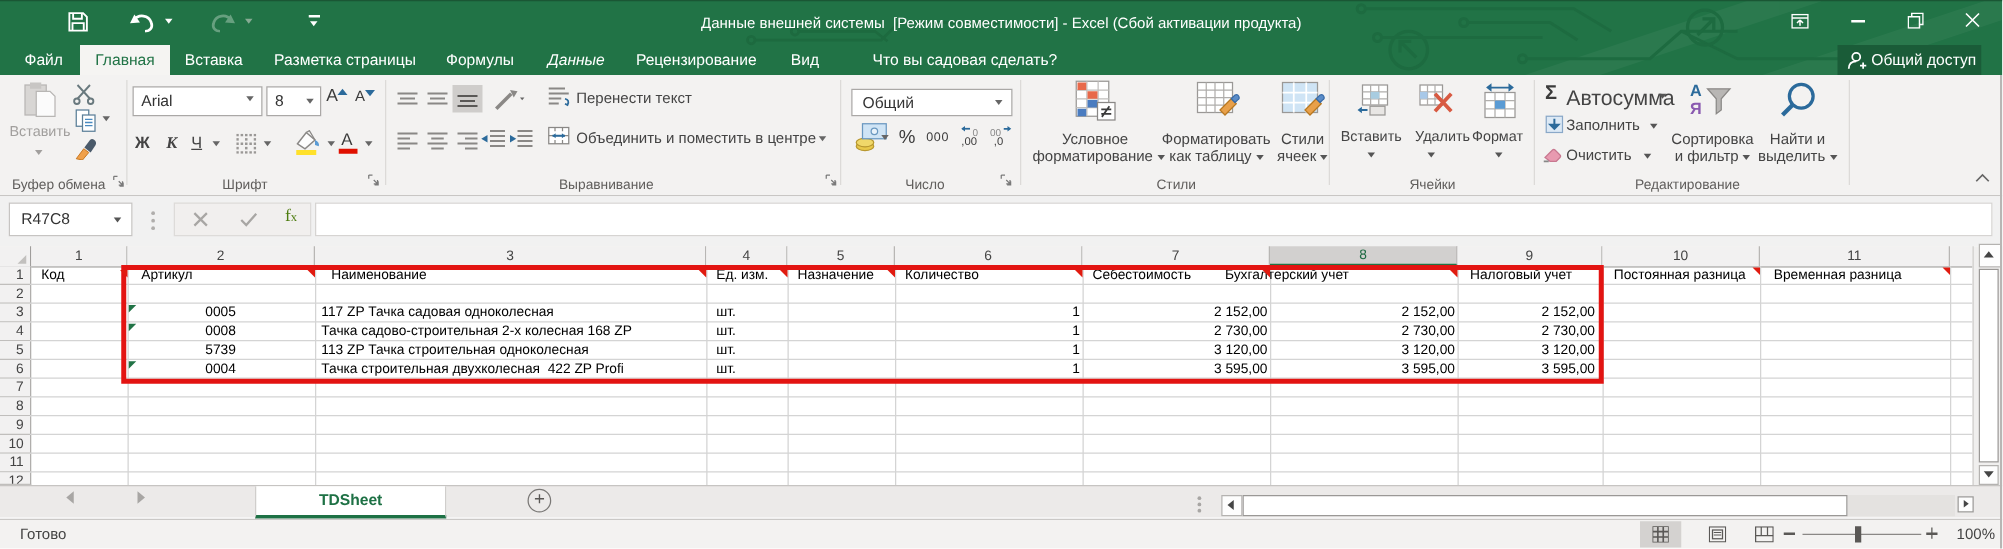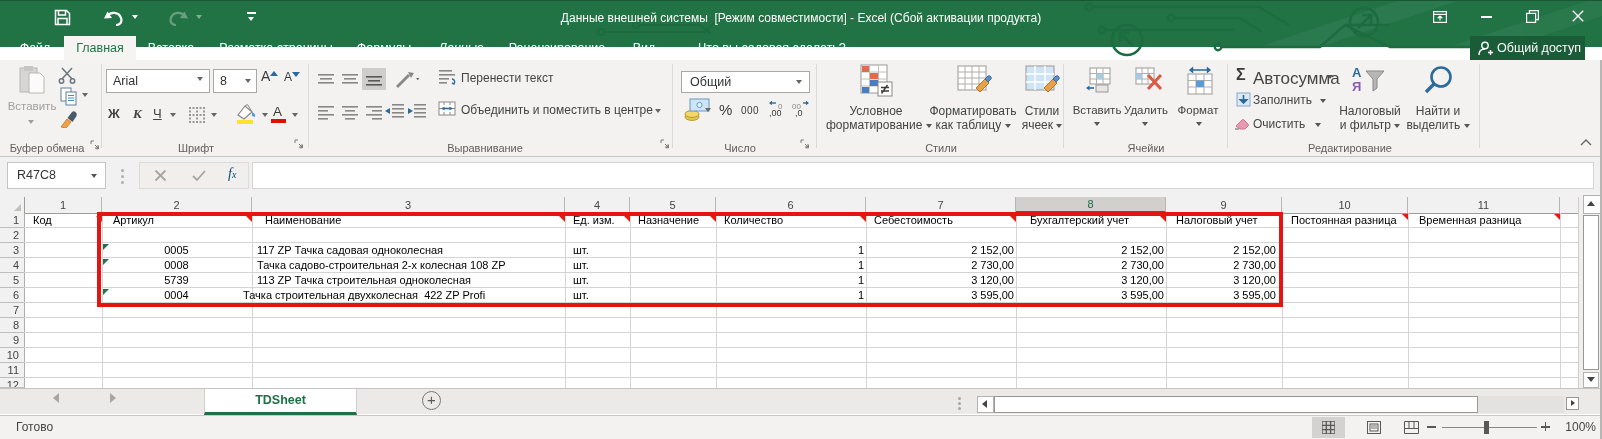--- a/index.html
+++ b/index.html
@@ -1,20 +1,20 @@
 <!DOCTYPE html>
 <html><head>
 <meta charset="utf-8">
 <style>
 html,body{margin:0;padding:0;}
 #app{position:relative;width:1602px;height:439px;overflow:hidden;background:#fff;
   font-family:"Liberation Sans",sans-serif;-webkit-font-smoothing:antialiased;}
 .abs{position:absolute;}
 
-#titlebar{left:0;top:0;width:1602px;height:47px;background:#217346;}
+#titlebar{left:0;top:0;width:1602px;height:60px;background:#217346;}
 #tabrow{left:0;top:36px;width:1602px;height:24px;}
 .tab{position:absolute;top:0;height:24px;line-height:24px;color:#fff;font-size:12.5px;text-align:center;}
 #activetab{position:absolute;left:64px;top:0;width:72px;height:24px;background:#f5f4f2;
   color:#217346;font-size:12.5px;line-height:24px;text-align:center;}
 #title-text{position:absolute;left:0;top:0;width:1602px;text-align:center;color:#fff;
   font-size:12px;line-height:37px;}
 
 #ribbon{left:0;top:60px;width:1602px;height:96px;background:#f3f2f1;border-bottom:1px solid #c8c6c4;}
 .gsep{position:absolute;top:4px;height:84px;width:1px;background:#dcdad8;}
 .glabel{position:absolute;top:81px;height:14px;font-size:11px;color:#605e5c;text-align:center;line-height:14px;}
@@ -364,21 +364,21 @@
       <rect x="12" y="19" width="12" height="7" fill="#e8e6e4" stroke="#9a9896"></rect>
     </svg>
     <div class="rtext" style="left:1069px;top:44px;width:56px;text-align:center;font-size:11.5px">Вставить</div>
     <div class="abs dd" style="left:1094px;top:62px;border-top-color:#555"></div>
     <svg class="abs" style="left:1134px;top:6px" width="30" height="28" viewBox="0 0 30 28">
       <rect x="2" y="2" width="18" height="16" fill="#fff" stroke="#9a9896"></rect>
       <path d="M2 7.5 h18 M2 13 h18 M8 2 v16 M14 2 v16" stroke="#b0aeac"></path>
       <rect x="2" y="7.5" width="6" height="5.5" fill="#a8c8e8"></rect>
       <path d="M14 9 L27 23 M27 9 L14 23" stroke="#d85a42" stroke-width="3"></path>
     </svg>
-    <div class="rtext" style="left:1124px;top:44px;width:52px;text-align:left;font-size:11.5px">Удалить</div>
+    <div class="rtext" style="left:1124px;top:44px;width:52px;text-align:right;font-size:11.5px">Удалить</div>
     <div class="abs dd" style="left:1142px;top:62px;border-top-color:#555"></div>
     <svg class="abs" style="left:1184px;top:4px" width="32" height="32" viewBox="0 0 32 32">
       <path d="M4 4 h-0 M2 6 h8 M6 2 v8" stroke="none"></path>
       <path d="M6 6 h20 M6 6 l2.5 -2 v4 z M26 6 l-2.5 -2 v4 z" stroke="#2b6a9b" stroke-width="1.4" fill="#2b6a9b"></path>
       <rect x="4" y="10" width="24" height="20" fill="#fff" stroke="#9a9896"></rect>
       <path d="M4 16.5 h24 M4 23 h24 M12 10 v20 M20 10 v20" stroke="#b0aeac"></path>
       <rect x="12" y="16.5" width="8" height="6.5" fill="#5a9bd4"></rect>
     </svg>
     <div class="rtext" style="left:1172px;top:44px;width:52px;text-align:center;font-size:11.5px">Формат</div>
     <div class="abs dd" style="left:1196px;top:62px;border-top-color:#555"></div>
@@ -397,21 +397,21 @@
       <path d="M2 9 L8 3 q1 -1 2 0 l4 4 q1 1 0 2 l-3 3 h-5 z" fill="#e89ab0" stroke="#c87890"></path>
       <path d="M5 12 h-4" stroke="#888" stroke-width="1.4"></path>
     </svg>
     <div class="rtext" style="left:1253px;top:57px;font-size:12px">Очистить</div>
     <div class="abs dd" style="left:1315px;top:63px;border-top-color:#555"></div>
     <svg class="abs" style="left:1352px;top:5px" width="34" height="32" viewBox="0 0 34 32">
       <text x="0" y="12" font-size="13" font-weight="bold" fill="#2b6a9b" font-family="Liberation Sans">А</text>
       <text x="0" y="26" font-size="13" font-weight="bold" fill="#8a5ab0" font-family="Liberation Sans">Я</text>
       <path d="M14 6 h18 l-7 8 v9 l-4 3 v-12 z" fill="#b8b6b4" stroke="#8a8886"></path>
     </svg>
-    <div class="rtext" style="left:1320px;top:44px;width:100px;text-align:center;font-size:12px">Налоговый</div>
+    <div class="rtext" style="left:1320px;top:44px;width:100px;text-align:center;font-size:12px">Сортировка</div>
     <div class="rtext" style="left:1320px;top:58px;width:100px;text-align:center;font-size:12px">и фильтр <span class="dd" style="border-top-color:#555"></span></div>
     <svg class="abs" style="left:1423px;top:5px" width="32" height="32" viewBox="0 0 32 32">
       <circle cx="18" cy="12" r="9.5" fill="none" stroke="#2b6a9b" stroke-width="2.6"></circle>
       <path d="M11 19 L3 27" stroke="#2b6a9b" stroke-width="3.4"></path>
     </svg>
     <div class="rtext" style="left:1390px;top:44px;width:96px;text-align:center;font-size:12px">Найти и</div>
     <div class="rtext" style="left:1390px;top:58px;width:96px;text-align:center;font-size:12px">выделить <span class="dd" style="border-top-color:#555"></span></div>
     <div class="glabel" style="left:1270px;width:160px">Редактирование</div>
     <svg class="abs" style="left:1580px;top:78px" width="12" height="10" viewBox="0 0 12 10">
         <path d="M1 7 L6 2 L11 7" fill="none" stroke="#666" stroke-width="1.4"></path>
@@ -425,21 +425,21 @@
     <div class="abs" style="left:121px;top:12px;width:3px;height:3px;background:#b0aeac;border-radius:50%"></div>
     <div class="abs" style="left:121px;top:18px;width:3px;height:3px;background:#b0aeac;border-radius:50%"></div>
     <div class="abs" style="left:121px;top:24px;width:3px;height:3px;background:#b0aeac;border-radius:50%"></div>
     <div class="abs" style="left:139px;top:5px;width:108px;height:25px;background:#f1efee;border:1px solid #dddbd9;">
       <svg style="position:absolute;left:14px;top:6px" width="13" height="13" viewBox="0 0 13 13">
           <path d="M1.5 1.5 L11.5 11.5 M11.5 1.5 L1.5 11.5" stroke="#a8a6a4" stroke-width="1.8"></path>
         </svg>
       <svg style="position:absolute;left:52px;top:6px" width="14" height="13" viewBox="0 0 14 13">
           <path d="M1 7 L5 11 L13 2" fill="none" stroke="#a8a6a4" stroke-width="1.8"></path>
         </svg>
-      <span style="position:absolute;left:88px;top:3px;font-size:14px;font-style:italic;font-family:'Liberation Serif',serif;color:#0c4a6e">f<span style="font-size:10px">x</span></span>
+      <span style="position:absolute;left:88px;top:3px;font-size:14px;font-family:'Liberation Serif',serif;color:#4d7c0f">f<span style="font-size:10px">x</span></span>
     </div>
     <div class="abs" style="left:252px;top:5px;width:1340px;height:25px;background:#fff;border:1px solid #d6d4d2;"></div>
   </div>
   <div class="abs" id="sheet">
 
     <div class="abs" style="left:0;top:0;width:1578px;height:16px;background:#f2f1f0;border-bottom:1px solid #9f9d9b"></div>
     <div class="chead" style="left:0;width:24px;border-right-color:#9f9d9b">
         <span style="position:absolute;right:3px;bottom:2px;width:0;height:0;border-bottom:7px solid #c2c0be;border-left:7px solid transparent"></span>
       </div>
     <div class="chead" style="left:25px;width:76px">1</div>
@@ -491,48 +491,48 @@
     <div class="hline" style="left:24px;top:165px;width:1554px"></div>
     <div class="hline" style="left:24px;top:180px;width:1554px"></div>
 
     <div class="cell" style="left:33px;top:16px">Код</div>
     <div class="cell" style="left:113px;top:16px">Артикул</div>
     <div class="cell" style="left:265px;top:16px">Наименование</div>
     <div class="cell" style="left:573px;top:16px">Ед. изм.</div>
     <div class="cell" style="left:638px;top:16px">Назначение</div>
     <div class="cell" style="left:724px;top:16px">Количество</div>
     <div class="cell" style="left:874px;top:16px">Себестоимость</div>
-    <div class="cell" style="left:1030px;top:16px">Бухгалтерский учет</div>
+    <div class="cell" style="left:980px;top:16px">Бухгалтерский учет</div>
     <div class="cell" style="left:1176px;top:16px">Налоговый учет</div>
     <div class="cell" style="left:1291px;top:16px">Постоянная разница</div>
     <div class="cell" style="left:1419px;top:16px">Временная разница</div>
 
     <div class="cell" style="left:102px;top:46px;width:149px;text-align:center">0005</div>
     <div class="cell" style="left:257px;top:46px">117 ZP Тачка садовая одноколесная</div>
     <div class="cell" style="left:573px;top:46px">шт.</div>
     <div class="cell" style="left:716px;top:46px;width:148px;text-align:right">1</div>
     <div class="cell" style="left:866px;top:46px;width:148px;text-align:right">2 152,00</div>
     <div class="cell" style="left:1016px;top:46px;width:148px;text-align:right">2 152,00</div>
     <div class="cell" style="left:1166px;top:46px;width:110px;text-align:right">2 152,00</div>
     <div class="cell" style="left:102px;top:61px;width:149px;text-align:center">0008</div>
-    <div class="cell" style="left:257px;top:61px">Тачка садово-строительная 2-х колесная 108 ZP</div>
+    <div class="cell" style="left:257px;top:61px">Тачка садово-строительная 2-х колесная 168 ZP</div>
     <div class="cell" style="left:573px;top:61px">шт.</div>
     <div class="cell" style="left:716px;top:61px;width:148px;text-align:right">1</div>
     <div class="cell" style="left:866px;top:61px;width:148px;text-align:right">2 730,00</div>
     <div class="cell" style="left:1016px;top:61px;width:148px;text-align:right">2 730,00</div>
     <div class="cell" style="left:1166px;top:61px;width:110px;text-align:right">2 730,00</div>
     <div class="cell" style="left:102px;top:76px;width:149px;text-align:center">5739</div>
     <div class="cell" style="left:257px;top:76px">113 ZP Тачка строительная одноколесная</div>
     <div class="cell" style="left:573px;top:76px">шт.</div>
     <div class="cell" style="left:716px;top:76px;width:148px;text-align:right">1</div>
     <div class="cell" style="left:866px;top:76px;width:148px;text-align:right">3 120,00</div>
     <div class="cell" style="left:1016px;top:76px;width:148px;text-align:right">3 120,00</div>
     <div class="cell" style="left:1166px;top:76px;width:110px;text-align:right">3 120,00</div>
     <div class="cell" style="left:102px;top:91px;width:149px;text-align:center">0004</div>
-    <div class="cell" style="left:243px;top:91px">Тачка строительная двухколесная&nbsp; 422 ZP Profi</div>
+    <div class="cell" style="left:257px;top:91px">Тачка строительная двухколесная&nbsp; 422 ZP Profi</div>
     <div class="cell" style="left:573px;top:91px">шт.</div>
     <div class="cell" style="left:716px;top:91px;width:148px;text-align:right">1</div>
     <div class="cell" style="left:866px;top:91px;width:148px;text-align:right">3 595,00</div>
     <div class="cell" style="left:1016px;top:91px;width:148px;text-align:right">3 595,00</div>
     <div class="cell" style="left:1166px;top:91px;width:110px;text-align:right">3 595,00</div>
 
     <div class="greentri" style="left:103px;top:47px"></div>
     <div class="greentri" style="left:103px;top:62px"></div>
     <div class="greentri" style="left:103px;top:92px"></div>
 

